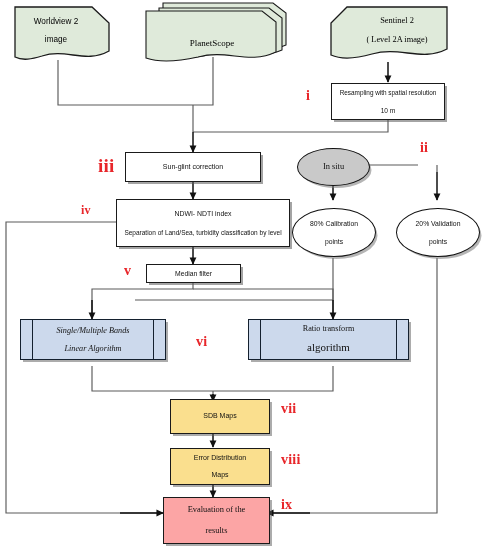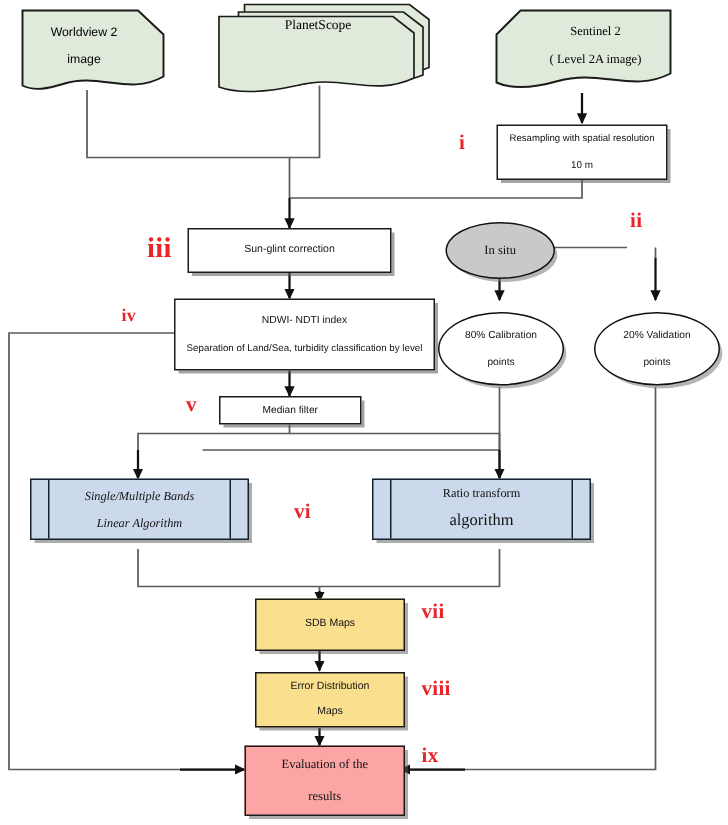--- a/index.html
+++ b/index.html
@@ -104,21 +104,21 @@
   </div>
 
   <div class="docwrap" style="left:140px;top:3px;width:144px;height:60px;">
     <svg width="148" height="64" viewBox="0 0 148 64">
       <g stroke="#1a1a1a" stroke-width="1.1" fill="#dfeada">
         <path d="M15,2 L125,2 L138,12 L138,44 C112,55 95,40 68,48 C52,52 32,54 15,49 Z" transform="translate(8,-2)"></path>
         <path d="M15,2 L125,2 L138,12 L138,44 C112,55 95,40 68,48 C52,52 32,54 15,49 Z" transform="translate(4,3)"></path>
         <path d="M6,8 L122,8 L136,19 L136,49 C108,62 88,46 58,54 C40,58 20,60 6,55 Z"></path>
       </g>
     </svg>
-    <div class="doctext" style="padding-top:8px;">
+    <div class="doctext" style="padding-top:35px;">
       <span class="ln" style="font-size:9px;font-family:'Liberation Serif',serif;">PlanetScope</span>
     </div>
   </div>
 
   <div class="docwrap" style="left:330px;top:6px;width:134px;height:58px;">
     <svg width="118" height="60" viewBox="0 0 118 60">
       <path d="M17,1 L117,1 L117,43 C92,56 70,40 42,48 C28,52 12,54 1,49 L1,17 Z" fill="#dfeada" stroke="#1a1a1a" stroke-width="1.3"></path>
     </svg>
     <div class="doctext" style="padding-top:10px;">
       <span class="ln" style="font-size:8.4px;font-family:'Liberation Serif',serif;">Sentinel 2</span>
@@ -156,21 +156,21 @@
   <div class="node ellipse" style="left:396px;top:208px;width:84px;height:49px;">
     <span class="ln" style="font-size:6.8px;">20% Validation</span>
     <span class="ln" style="font-size:6.8px;margin-top:8px;">points</span>
   </div>
 
   <div class="node predef" style="left:20px;top:319px;width:146px;height:41px;font-style:italic;">
     <span class="ln" style="font-size:8.2px;font-family:'Liberation Serif',serif;">Single/Multiple Bands</span>
     <span class="ln" style="font-size:8.2px;margin-top:6px;font-family:'Liberation Serif',serif;">Linear Algorithm</span>
   </div>
 
-  <div class="node predef" style="left:248px;top:319px;width:146px;height:41px;">
+  <div class="node predef" style="left:248px;top:319px;width:161px;height:41px;">
     <span class="ln" style="font-size:8.2px;font-family:'Liberation Serif',serif;">Ratio transform</span>
     <span class="ln" style="font-size:11px;margin-top:6px;font-family:'Liberation Serif',serif;">algorithm</span>
   </div>
 
   <div class="node yellow" style="left:170px;top:399px;width:100px;height:35px;">
     <span class="ln" style="font-size:7px;">SDB Maps</span>
   </div>
 
   <div class="node yellow" style="left:170px;top:448px;width:100px;height:37px;">
     <span class="ln" style="font-size:7px;">Error Distribution</span>

